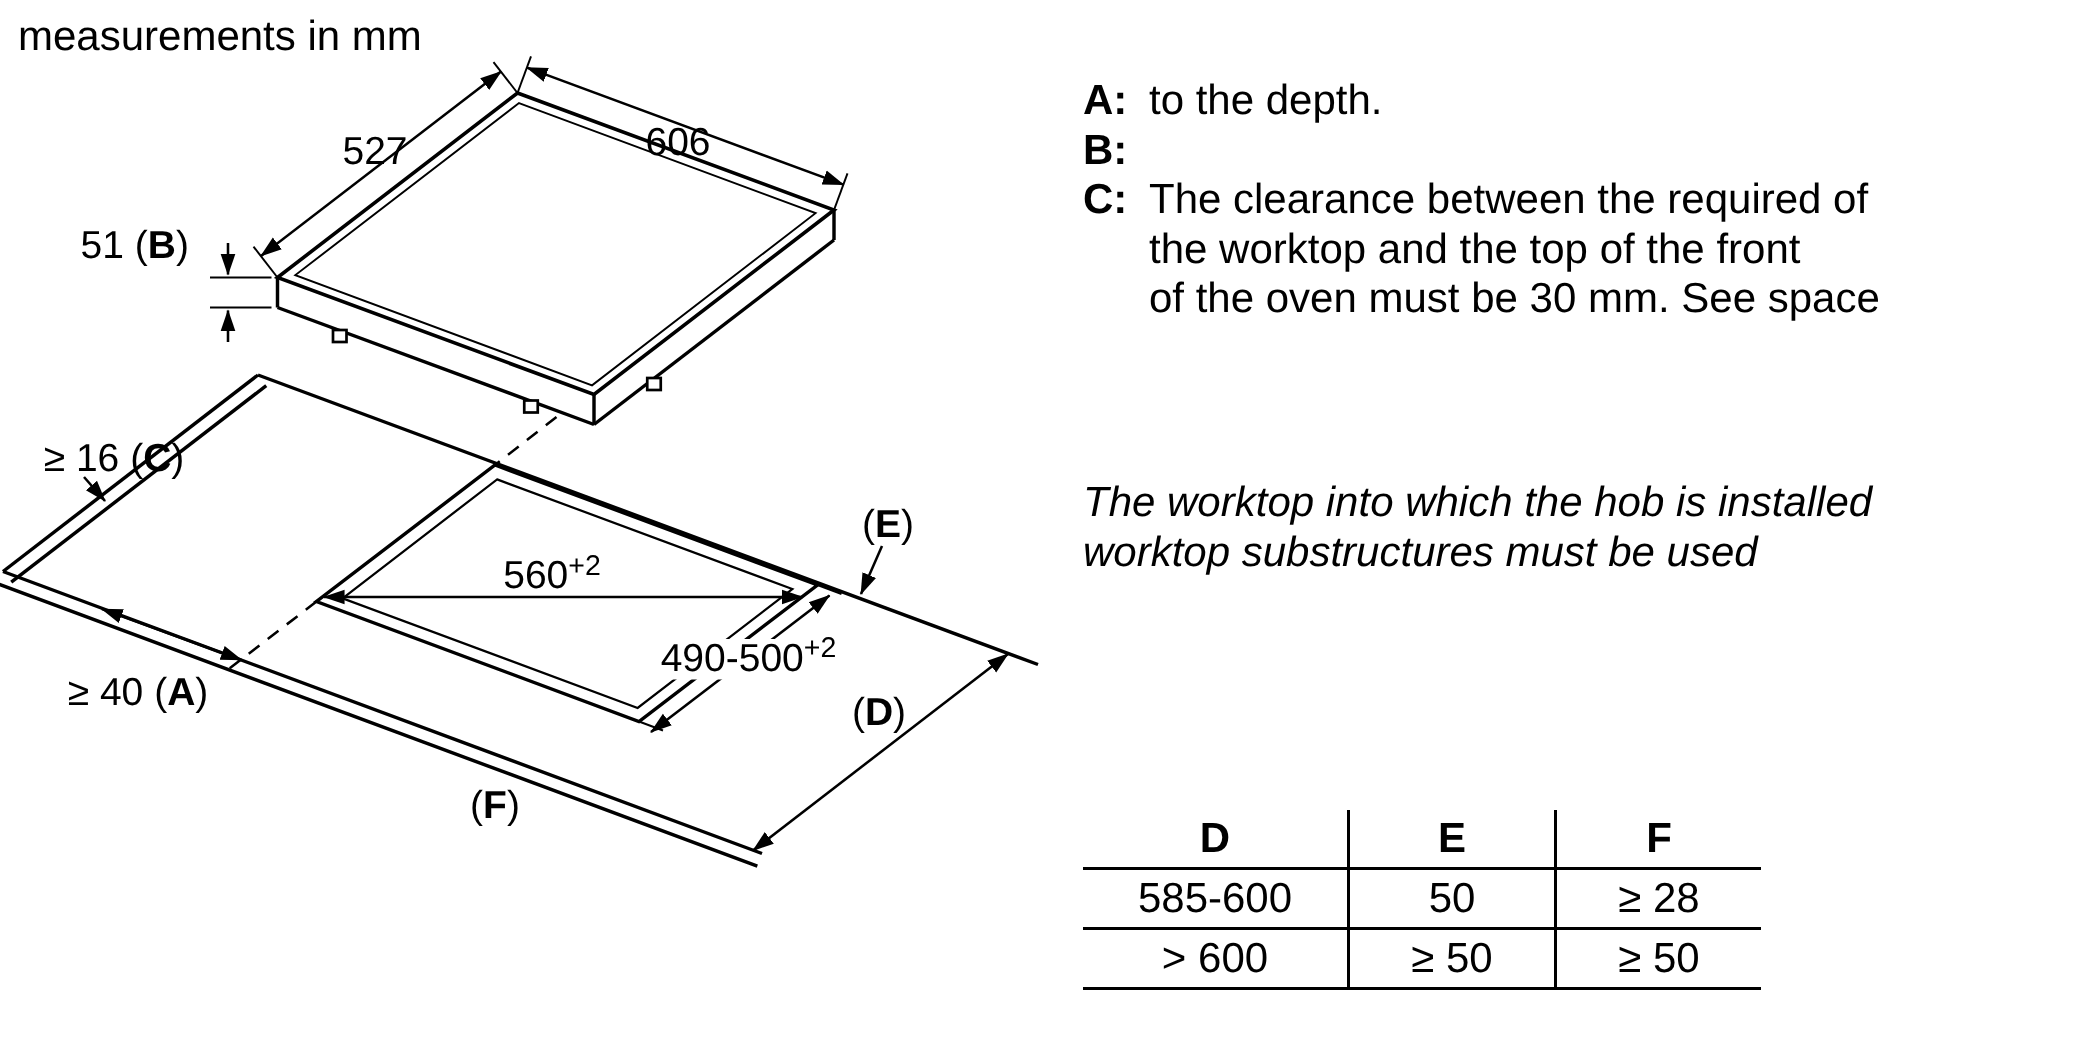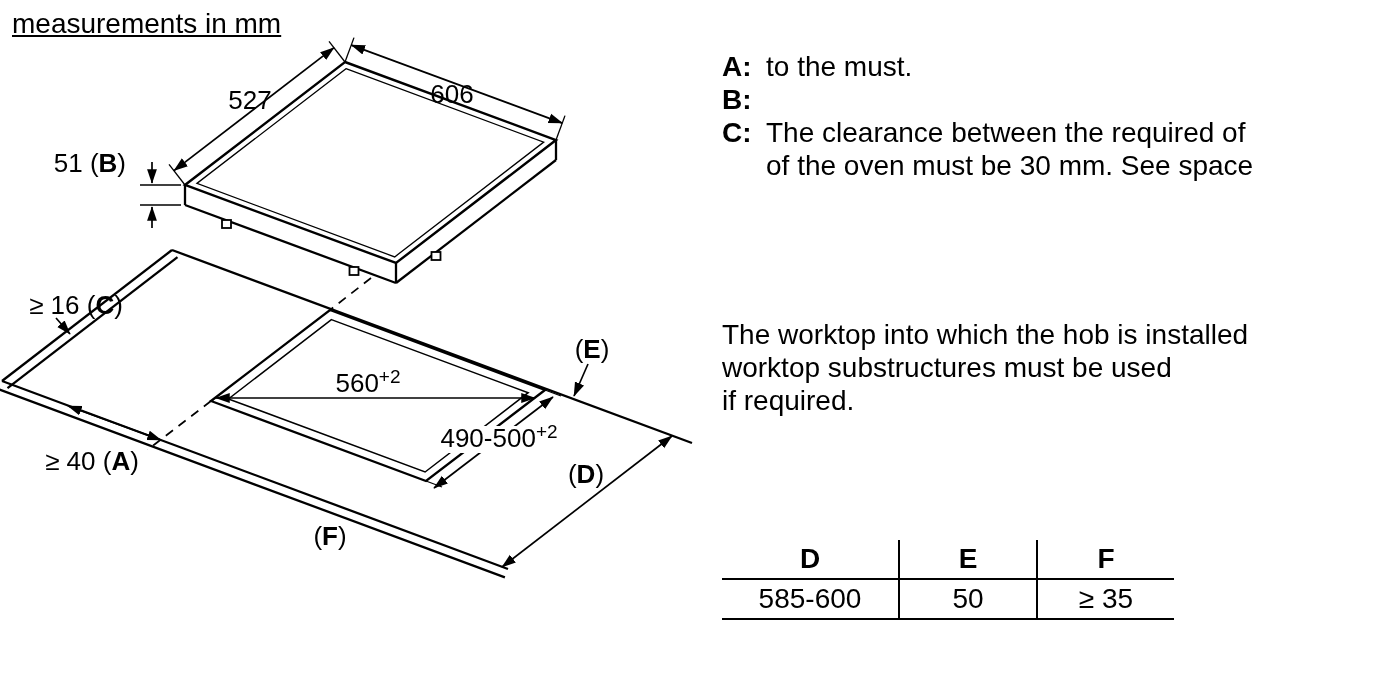--- a/index.html
+++ b/index.html
@@ -1,35 +1,35 @@
 <!DOCTYPE html>
 <html><head>
 <meta charset="utf-8">
 <style>
   html,body{margin:0;padding:0;width:1400px;height:700px;background:#fff;overflow:hidden;
             font-family:"Liberation Sans",sans-serif;color:#000;}
   .abs{position:absolute;}
-  #title{left:12px;top:8px;font-size:28px;text-decoration:underline;}
+  #title{left:12px;top:8px;font-size:28px;}
   
   .o  {fill:#fff;stroke:#000;stroke-width:2.4;}
   .t  {fill:none;stroke:#000;stroke-width:1.3;}
   .w  {fill:none;stroke:#000;stroke-width:2.3;}
   .c2 {fill:none;stroke:#000;stroke-width:1.5;}
   .d  {fill:none;stroke:#000;stroke-width:1.7;}
   .x  {fill:none;stroke:#000;stroke-width:1.3;}
   .dash{fill:none;stroke:#000;stroke-width:1.7;stroke-dasharray:9 7;}
   .ft {fill:#fff;stroke:#000;stroke-width:1.8;}
   text{font-family:"Liberation Sans",sans-serif;font-size:26px;fill:#000;}
   .sup{font-size:19px;}
   .b{font-weight:700;}
   
   #notes{left:722px;top:50px;width:610px;font-size:28px;line-height:33px;}
   .def{display:flex;align-items:flex-start;}
   .term{min-width:44px;font-weight:700;}
-  #para{left:722px;top:318px;width:640px;font-size:28px;line-height:33px;}
+  #para{left:722px;top:318px;width:640px;font-size:28px;line-height:33px;font-style:italic;}
   #tablewrap{left:722px;top:540px;}
   table{border-collapse:collapse;font-size:28px;}
   th,td{text-align:center;padding:3px 18px;border-bottom:2px solid #000;}
   th{font-weight:700;}
   th+th,td+td{border-left:2px solid #000;}
   .colD{min-width:140px;} .colE{min-width:100px;} .colF{min-width:100px;}
 </style>
 </head>
 <body>
 
@@ -127,51 +127,56 @@
 
   <g>
     <text x="330" y="545" text-anchor="middle"><tspan>(</tspan><tspan class="b">F</tspan><tspan>)</tspan></text>
   </g>
 </svg>
 
 <div id="notes" class="abs">
   <div class="def">
     <span class="term">A:</span>
     <div>
-      <div>to the must.</div>
+      <div>to the depth.</div>
     </div>
   </div>
   <div class="def">
     <span class="term">B:</span>
   </div>
   <div class="def">
     <span class="term">C:</span>
     <div>
       <div>The clearance between the required of</div>
+      <div>the worktop and the top of the front</div>
       <div>of the oven must be 30 mm. See space</div>
     </div>
   </div>
 </div>
 
 <div id="para" class="abs">
   <div>The worktop into which the hob is installed</div>
   <div>worktop substructures must be used</div>
-  <div>if required.</div>
 </div>
 
 <div id="tablewrap" class="abs">
   <table>
     <thead>
       <tr>
         <th class="colD">D</th>
         <th class="colE">E</th>
         <th class="colF">F</th>
       </tr>
     </thead>
     <tbody>
       <tr>
         <td>585-600</td>
         <td>50</td>
-        <td>≥ 35</td>
+        <td>≥ 28</td>
+      </tr>
+      <tr>
+        <td>&gt; 600</td>
+        <td>≥ 50</td>
+        <td>≥ 50</td>
       </tr>
     </tbody>
   </table>
 </div>
 
 </body></html>

